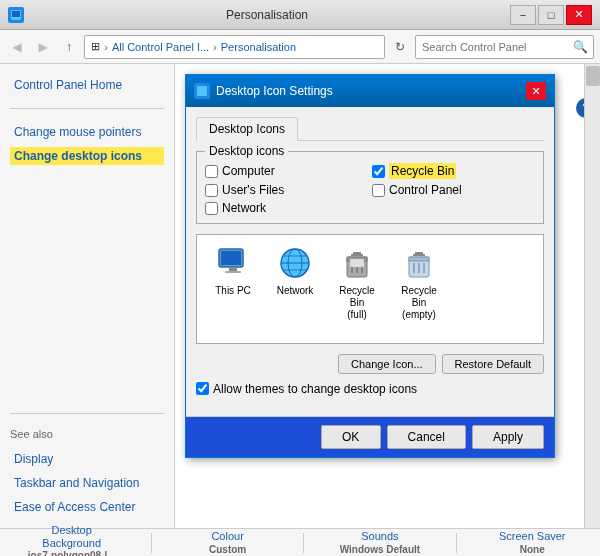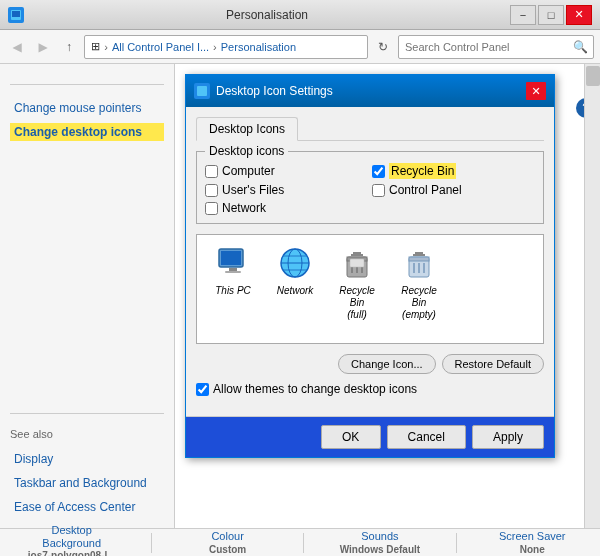--- a/index.html
+++ b/index.html
@@ -80,21 +80,21 @@
     }
     .path-separator { color: #666; }
     .breadcrumb-item { color: #1a5faa; cursor: pointer; }
     .refresh-btn {
       width: 22px; height: 22px;
       background: none; border: none; cursor: pointer;
       display: flex; align-items: center; justify-content: center;
       font-size: 12px; color: #555;
     }
     .search-box {
-      width: 196px; height: 24px;
+      width: 179px; height: 24px;
       border: 1px solid #aaa;
       border-radius: 2px;
       padding: 0 24px 0 6px;
       font-size: 11px;
       background: white;
     }
     .search-wrap {
       position: relative;
       display: flex; align-items: center;
     }
@@ -298,21 +298,20 @@
       border: 1px solid #aaa;
       background: white;
       padding: 10px;
       margin-bottom: 10px;
       min-height: 110px;
     }
     .icons-grid {
       display: flex;
       gap: 10px;
       justify-content: flex-start;
-      font-style: italic;
     }
     .icon-item {
       display: flex;
       flex-direction: column;
       align-items: center;
       gap: 4px;
       cursor: pointer;
       width: 52px;
     }
     .icon-image {
@@ -331,26 +330,26 @@
       justify-content: flex-end;
       gap: 6px;
       margin-bottom: 8px;
     }
     .btn {
       padding: 3px 12px;
       background: #e8e8e8;
       border: 1px solid #aaa;
       cursor: pointer;
       font-size: 11px;
-      border-radius: 10px;
+      border-radius: 3px;
     }
 
     
     .allow-themes {
-      display: flex; align-items: flex-end; gap: 4px;
+      display: flex; align-items: flex-start; gap: 4px;
       font-size: 12px;
       margin-bottom: 10px;
     }
 
     
     .dialog-footer {
       background: #1d4ed8;
       padding: 8px 10px;
       display: flex;
       justify-content: flex-end;
@@ -419,28 +418,29 @@
   <button class="refresh-btn">↻</button>
   <div class="search-wrap">
     <input class="search-box" type="text" placeholder="Search Control Panel" style="">
     <span class="search-icon-inner">🔍</span>
   </div>
 </div>
 
 <div class="main-area">
 
   <div class="sidebar">
+    <a class="sidebar-link">Control Panel Home</a>
     <hr class="sidebar-divider">
     <a class="sidebar-link">Change mouse pointers</a>
     <a class="sidebar-link active">Change desktop icons</a>
     <div style="flex:1"></div>
     <hr class="sidebar-divider">
     <span class="sidebar-section-title">See also</span>
     <a class="sidebar-link">Display</a>
-    <a class="sidebar-link">Taskbar and Background</a>
+    <a class="sidebar-link">Taskbar and Navigation</a>
     <a class="sidebar-link">Ease of Access Center</a>
   </div>
 
   <div class="content-area">
 
     <div class="help-btn">?</div>
 
     <div class="scroll-hint">
       <div style="width:14px;height:20px;background:#c0c0c0;margin:2px auto;border-radius:2px;"></div>
     </div>

